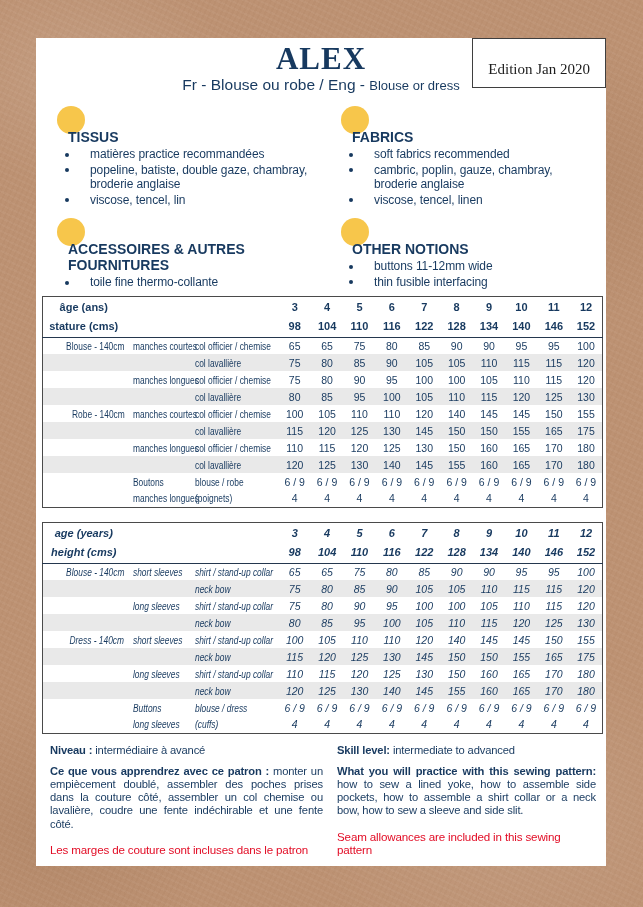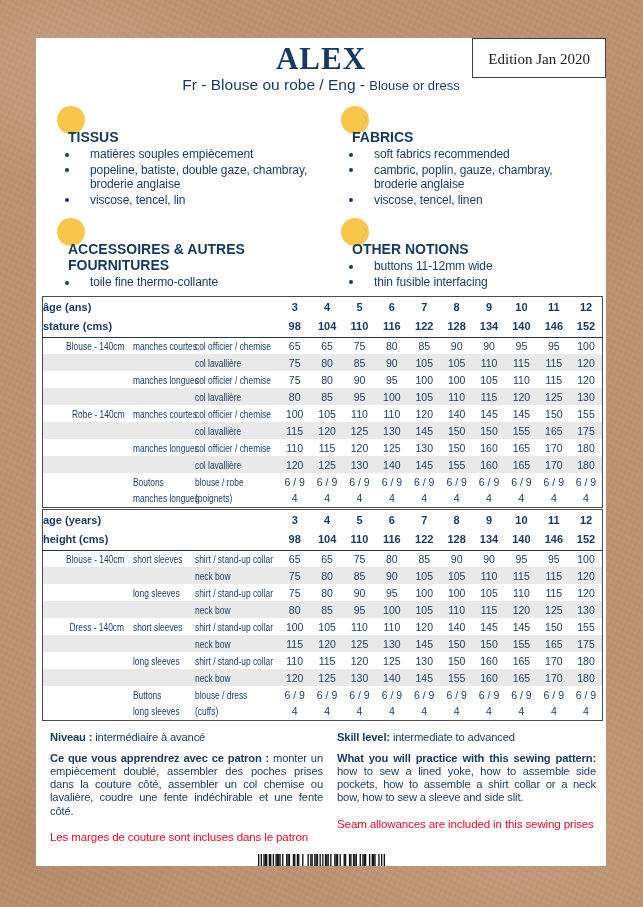--- a/index.html
+++ b/index.html
@@ -24,21 +24,21 @@
       repeating-linear-gradient(25deg, rgba(255,255,255,.04) 0 2px, transparent 2px 6px);
   }
   .page{
     position:absolute;left:36px;top:38px;width:570px;height:828px;
     background:#ffffff;color:var(--navy);overflow:hidden;
   }
   
   .edition{
     position:absolute;top:0;right:0;
     border:1px solid #3f3f3f;
-    padding:12px 15px 9px 15px;
+    padding:22px 15px 9px 15px;
     font-family:"Liberation Serif",serif;font-size:15px;color:#1c1c1c;
     background:#fff;
   }
   .title{
     margin:5px 0 0;text-align:center;line-height:1.05;
     font-family:"Liberation Serif",serif;font-weight:bold;font-size:31px;
     color:var(--navy);letter-spacing:1px;
   }
   .subtitle{text-align:center;margin-top:0;color:var(--navy);line-height:1.1;}
   .subtitle .fr{font-size:15.5px;}
@@ -65,25 +65,25 @@
   .section li::before{
     content:'';position:absolute;left:8px;top:5.5px;width:4px;height:4px;
     border-radius:50%;background:var(--navy);
   }
   
   table.size-table{
     border-collapse:collapse;table-layout:fixed;width:561px;
     margin:6px 0 0 6px;border:1px solid #4a4a4a;
     color:var(--navy);
   }
-  table#table-en{margin-top:1px;}
+  table#table-en{margin-top:14px;font-style:italic;}
   .size-table th,.size-table td{padding:0;white-space:nowrap;overflow:visible;}
   .size-table thead th{font-weight:bold;font-size:11px;padding:4px 0 3px;text-align:center;}
   .size-table thead tr:last-child th{border-bottom:1.5px solid #24374e;padding-bottom:5px;}
-  .size-table th.hlabel{text-align:left;padding-right:8px;}
+  .size-table th.hlabel{text-align:center;padding-right:8px;}
   .size-table tbody td{height:17px;vertical-align:middle;font-size:10.5px;}
   .size-table td.c1{text-align:right;padding-right:8px;}
   .size-table td.c2,.size-table td.c3{text-align:left;}
   .size-table td.num{text-align:center;}
   .size-table .lbl{display:inline-block;transform:scaleX(0.84);font-size:10px;}
   .size-table td.c1 .lbl{transform-origin:right center;}
   .size-table td.c2 .lbl,.size-table td.c3 .lbl{transform-origin:left center;}
   .size-table tr.shaded{background:var(--shade);}
   
   .footers{
@@ -118,21 +118,21 @@
 
   <div class="subtitle">
     <span class="fr">Fr - Blouse ou robe / Eng - </span><span class="en">Blouse or dress</span>
   </div>
 
   <div class="sections">
     <div class="section">
       <span class="dot-circle"></span>
       <h3>TISSUS</h3>
       <ul>
-          <li>matières souples empiècement</li>
+          <li>matières practice recommandées</li>
           <li>popeline, batiste, double gaze, chambray, broderie anglaise</li>
           <li>viscose, tencel, lin</li>
         </ul>
     </div>
     <div class="section">
       <span class="dot-circle"></span>
       <h3>FABRICS</h3>
       <ul>
           <li>soft fabrics recommended</li>
           <li>cambric, poplin, gauze, chambray, broderie anglaise</li>
@@ -542,21 +542,21 @@
 
   <div class="footers">
     <div class="foot-block">
       <p class="level"><b>Niveau :</b><span> intermédiaire à avancé</span></p>
       <p class="learn"><b>Ce que vous apprendrez avec ce patron :</b><span> monter un empiècement doublé, assembler des poches prises dans la couture côté, assembler un col chemise ou lavalière, coudre une fente indéchirable et une fente côté.</span></p>
       <p class="seam">Les marges de couture sont incluses dans le patron</p>
     </div>
     <div class="foot-block">
       <p class="level"><b>Skill level:</b><span> intermediate to advanced</span></p>
       <p class="learn"><b>What you will practice with this sewing pattern:</b><span> how to sew a lined yoke, how to assemble side pockets, how to assemble a shirt collar or a neck bow, how to sew a sleeve and side slit.</span></p>
-      <p class="seam">Seam allowances are included in this sewing prises</p>
+      <p class="seam">Seam allowances are included in this sewing pattern</p>
     </div>
   </div>
 
   <div class="barcode-wrap">
     <svg id="barcode-svg" width="127" height="43" viewBox="0 0 95 43" preserveAspectRatio="none">
         <rect x="0" y="0" width="1" height="43"></rect>
         <rect x="2" y="0" width="1" height="43"></rect>
         <rect x="4" y="0" width="1" height="38"></rect>
         <rect x="5" y="0" width="1" height="38"></rect>
         <rect x="6" y="0" width="1" height="38"></rect>

